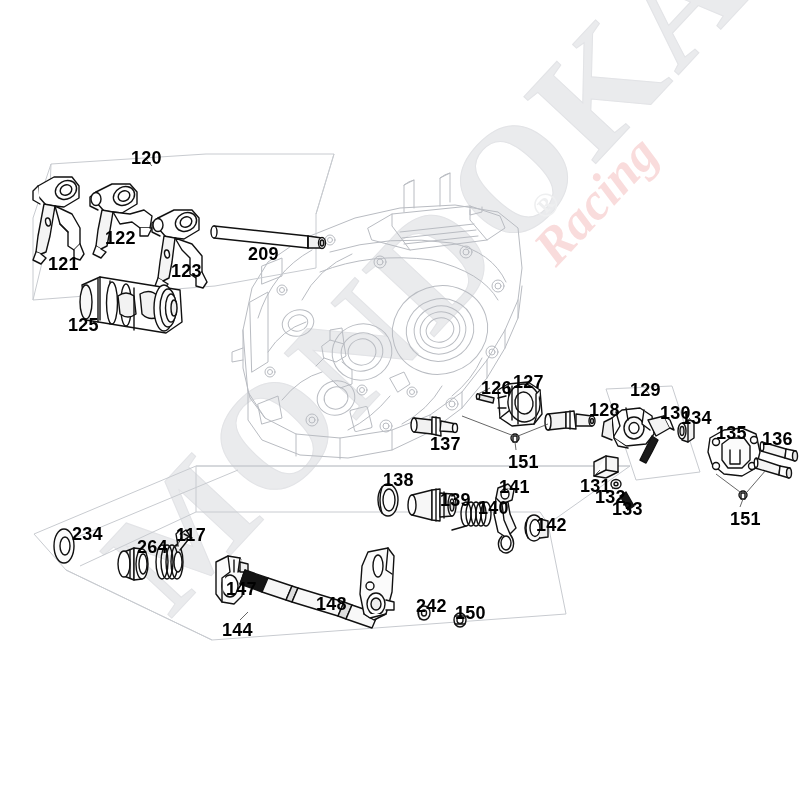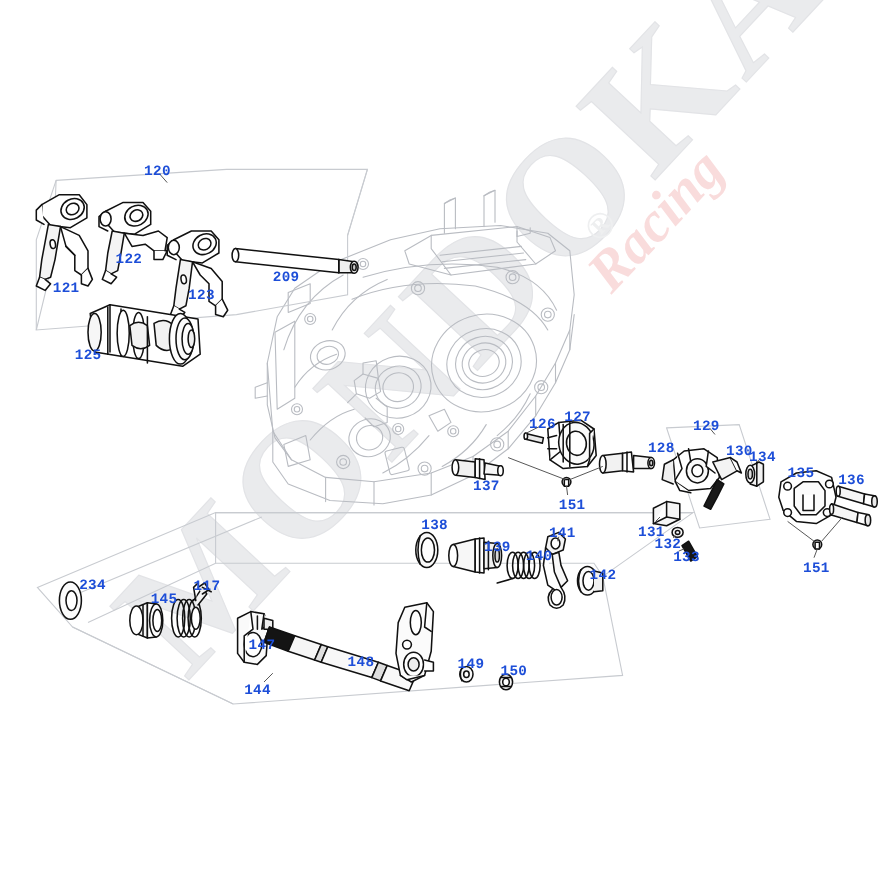--- a/index.html
+++ b/index.html
@@ -19,24 +19,24 @@
   }
   #canvas svg.layer {
     position: absolute;
     left: 0;
     top: 0;
     width: 800px;
     height: 800px;
   }
   .lbl {
     position: absolute;
-    font-family: Liberation Mono, monospace;
+    font-family: Liberation Sans, sans-serif;
     font-weight: bold;
-    font-size: 13px;
-    color: #1d4ed8;
+    font-size: 18px;
+    color: #000000;
     letter-spacing: 0.3px;
     white-space: nowrap;
     line-height: 1;
     user-select: none;
   }
   .wm-text {
     font-family: "Liberation Serif", serif;
     font-weight: bold;
   }
 </style>
@@ -498,22 +498,22 @@
   <div class="lbl" style="left:716px; top:424px;">135</div>
   <div class="lbl" style="left:762px; top:430px;">136</div>
   <div class="lbl" style="left:430px; top:435px;">137</div>
   <div class="lbl" style="left:383px; top:471px;">138</div>
   <div class="lbl" style="left:440px; top:491px;">139</div>
   <div class="lbl" style="left:478px; top:499px;">140</div>
   <div class="lbl" style="left:499px; top:478px;">141</div>
   <div class="lbl" style="left:536px; top:516px;">142</div>
   <div class="lbl" style="left:72px;  top:525px;">234</div>
   <div class="lbl" style="left:222px; top:621px;">144</div>
-  <div class="lbl" style="left:137px; top:538px;">145</div>
+  <div class="lbl" style="left:137px; top:538px;">264</div>
   <div class="lbl" style="left:176px; top:526px;">117</div>
   <div class="lbl" style="left:226px; top:548px;margin-top:32px;">147</div>
   <div class="lbl" style="left:316px; top:595px;">148</div>
-  <div class="lbl" style="left:416px; top:597px;">149</div>
+  <div class="lbl" style="left:416px; top:597px;">242</div>
   <div class="lbl" style="left:455px; top:604px;">150</div>
   <div class="lbl" style="left:508px; top:453px;">151</div>
   <div class="lbl" style="left:730px; top:510px;">151</div>
 
 </div>
 
 </body></html>

